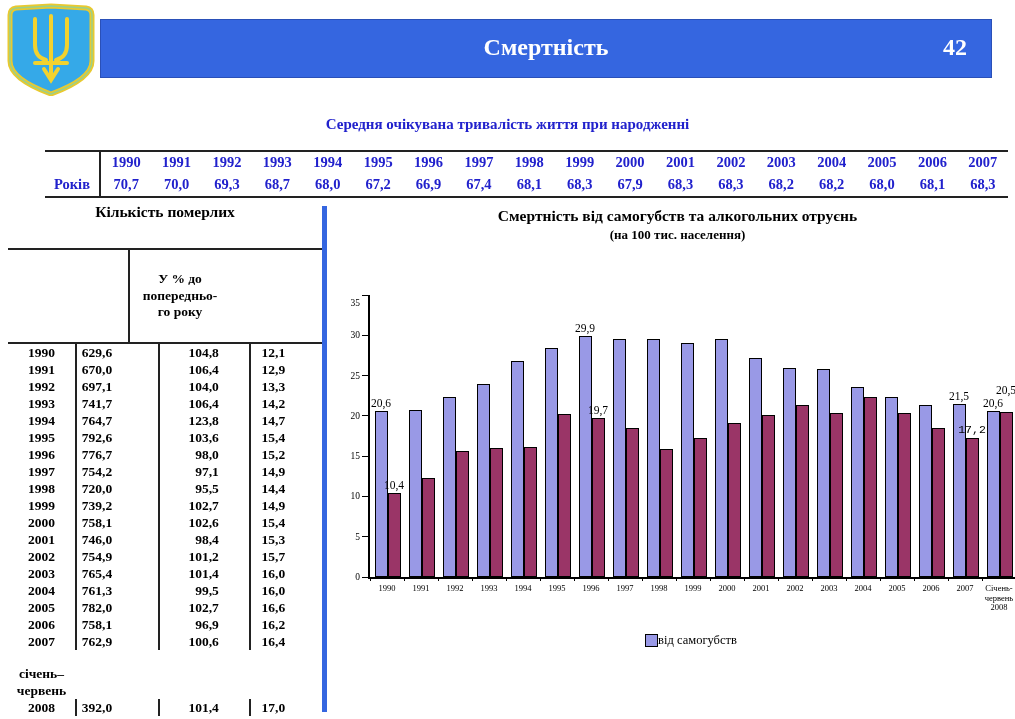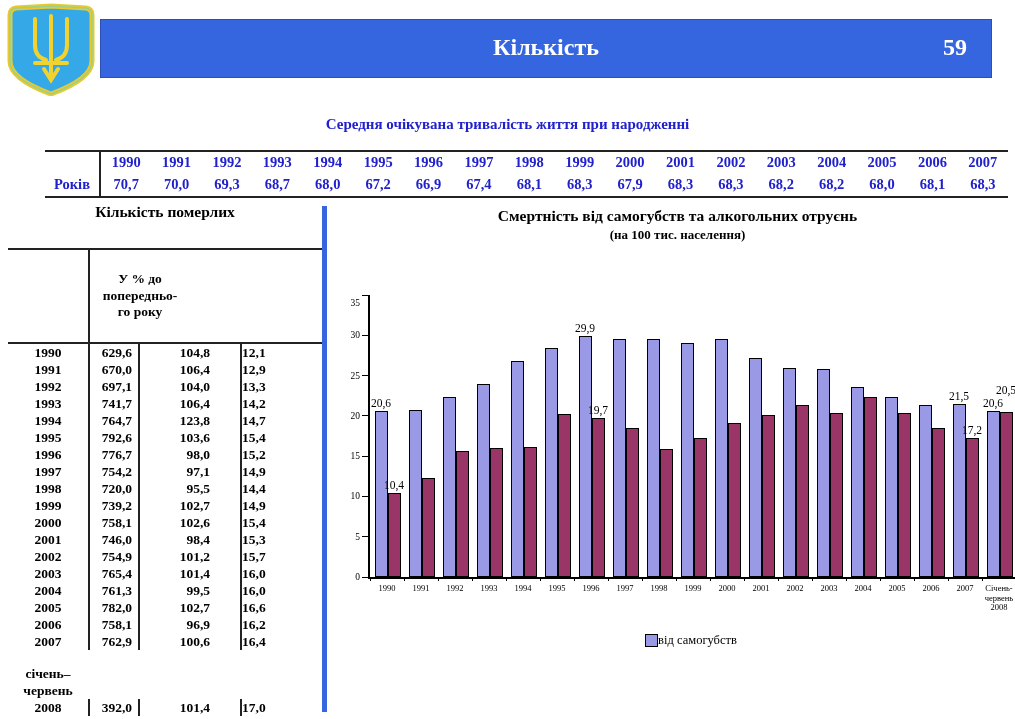--- a/index.html
+++ b/index.html
@@ -28,30 +28,30 @@
           justify-content:space-between;padding:2px 0 3px 0;}
 
   
   #deaths-title{left:8px;top:203px;width:314px;text-align:center;
                 font-size:15.5px;font-weight:bold;}
   #deaths-table{left:8px;top:248px;width:314px;font-size:13.5px;font-weight:bold;}
   #dt-header{display:flex;height:92px;border-top:2px solid #222;
              border-bottom:2px solid #222;align-items:center;}
   .dt-c1{width:80px;}
   .dt-c2{width:50px;}
-  .dt-c3{width:102px;}
+  .dt-c3{width:102px;margin-left:40px;}
   .dt-c4{width:82px;}
   .dt-hcell{height:100%;display:flex;align-items:center;justify-content:center;
             text-align:center;white-space:pre-line;line-height:1.25;box-sizing:border-box;}
   .dt-vline{border-left:2px solid #222;}
   .dt-row{display:flex;height:17px;line-height:17px;}
   .dt-row .dt-c1{text-align:center;}
   .dt-row .dt-c2{text-align:right;padding-right:6px;box-sizing:border-box;border-left:2px solid #222;}
   .dt-row .dt-c3{text-align:right;padding-right:30px;box-sizing:border-box;border-left:2px solid #222;}
-  .dt-row .dt-c4{text-align:left;padding-right:26px;box-sizing:border-box;border-left:2px solid #222;}
+  .dt-row .dt-c4{text-align:center;padding-right:26px;box-sizing:border-box;border-left:2px solid #222;}
   .dt-row-last{height:66px;line-height:17px;align-items:flex-end;}
   .dt-row-last .dt-c1{white-space:pre-line;text-align:center;}
 
   
   #divider{left:322px;top:206px;width:5px;height:506px;background:#3566E0;}
 
   
   #chart-title{left:340px;top:207px;width:675px;text-align:center;
                font-size:15.5px;font-weight:bold;line-height:1.2;}
   #chart-subtitle{left:340px;top:227px;width:675px;text-align:center;
@@ -83,22 +83,22 @@
     <path d="M29 16 V42 q0 12 11 15"></path>
     <path d="M61 16 V42 q0 12 -11 15"></path>
     <path d="M45 13 V60"></path>
     <path d="M29 60 H61"></path>
     <path d="M45 60 V73"></path>
     <path d="M38 66 L45 77 L52 66"></path>
   </g>
 </svg>
 
 <div id="header-band" class="abs" style="background: rgb(53, 102, 224);">
-  <div id="header-title">Кількість</div>
-  <div id="page-number">59</div>
+  <div id="header-title">Смертність</div>
+  <div id="page-number">42</div>
 </div>
 
 <div id="le-title" class="abs" style="color: rgb(33, 33, 204);">Середня очікувана тривалість життя при народженні</div>
 <div id="le-strip" class="abs" style="color: rgb(33, 33, 204);">
   <div id="le-label-cell">Років</div>
 
 <div class="le-col">
       <div>1990</div>
       <div>70,7</div>
     </div>
@@ -397,21 +397,21 @@
     <div class="bar" style="left: 493.5px; width: 13px; height: 180.48px; background: rgb(154, 53, 103);"></div>
     <div class="bar" style="left: 527.5px; width: 13px; height: 163.56px; background: rgb(154, 53, 103);"></div>
     <div class="bar" style="left: 561.5px; width: 13px; height: 149.057px; background: rgb(154, 53, 103);"></div>
     <div class="bar" style="left: 595.5px; width: 13px; height: 138.583px; background: rgb(154, 53, 103);"></div>
     <div class="bar" style="left: 629.5px; width: 13px; height: 165.171px; background: rgb(154, 53, 103);"></div>
     <div class="dlabel" style="left: -11px; bottom: 167.977px;">20,6</div>
     <div class="dlabel" style="left: 2px; bottom: 85.7943px;">10,4</div>
     <div class="dlabel" style="left: 193px; bottom: 242.909px;">29,9</div>
     <div class="dlabel" style="left: 206px; bottom: 160.726px;">19,7</div>
     <div class="dlabel" style="left: 567px; bottom: 175.229px;">21,5</div>
-    <div class="dlabel" style="left: 580px; bottom: 140.583px;">17,2</div>
+    <div class="dlabel" style="left: 580px; bottom: 140.583px; font-family: Liberation Mono, monospace;">17,2</div>
     <div class="dlabel" style="left: 601px; bottom: 167.977px;">20,6</div>
     <div class="dlabel" style="left: 614px; bottom: 181.171px;">20,5</div>
   </div>
 <div id="legend" class="abs">
     <div class="legend-item">
       <div class="swatch" style="background: rgb(153, 153, 230);"></div>
       <div>від самогубств</div>
     </div>
   </div>
 

